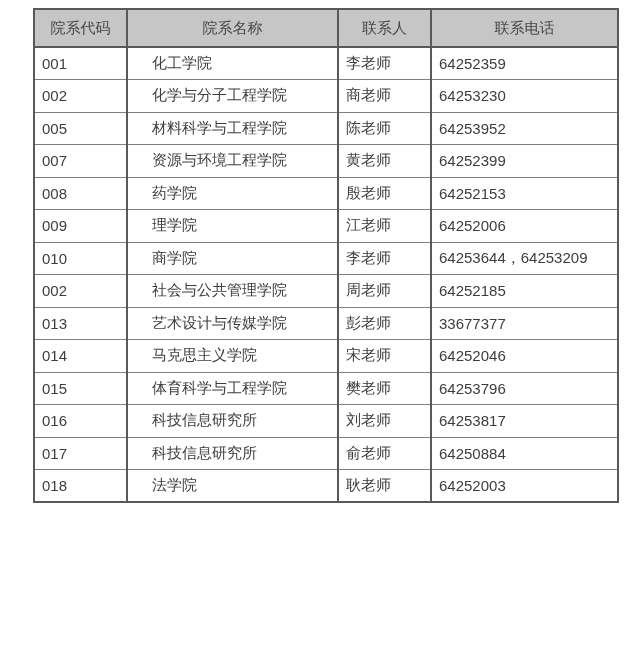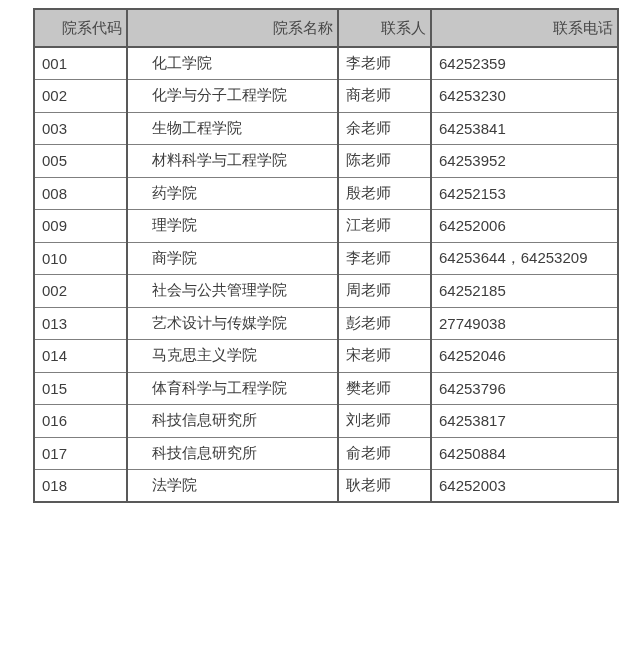--- a/index.html
+++ b/index.html
@@ -31,21 +31,21 @@
     border: 2px solid var(--border-strong);
     font-size: 15px;
   }
   table.dept-table th {
     background: var(--header-bg);
     border-left: 2px solid var(--border-strong);
     border-right: 2px solid var(--border-strong);
     border-bottom: 2px solid var(--border-strong);
     height: 38px;
     font-weight: normal;
-    text-align: right;
+    text-align: center;
     color: #474747;
     padding: 0 4px;
   }
   table.dept-table td {
     border-left: 2px solid var(--border-strong);
     border-right: 2px solid var(--border-strong);
     border-top: 1px solid var(--border-light);
     border-bottom: 1px solid var(--border-light);
     height: 32.5px;
     padding: 0 4px 0 7px;
@@ -82,30 +82,30 @@
     <td class="col-contact">李老师</td>
     <td class="col-phone">64252359</td>
   </tr>
         <tr>
     <td class="col-code">002</td>
     <td class="col-name">化学与分子工程学院</td>
     <td class="col-contact">商老师</td>
     <td class="col-phone">64253230</td>
   </tr>
         <tr>
-    <td class="col-code">003</td>
-    <td class="col-name">生物工程学院</td>
-    <td class="col-contact">余老师</td>
-    <td class="col-phone">64253841</td>
-  </tr>
-        <tr>
     <td class="col-code">005</td>
     <td class="col-name">材料科学与工程学院</td>
     <td class="col-contact">陈老师</td>
     <td class="col-phone">64253952</td>
+  </tr>
+        <tr>
+    <td class="col-code">007</td>
+    <td class="col-name">资源与环境工程学院</td>
+    <td class="col-contact">黄老师</td>
+    <td class="col-phone">64252399</td>
   </tr>
         <tr>
     <td class="col-code">008</td>
     <td class="col-name">药学院</td>
     <td class="col-contact">殷老师</td>
     <td class="col-phone">64252153</td>
   </tr>
         <tr>
     <td class="col-code">009</td>
     <td class="col-name">理学院</td>
@@ -121,21 +121,21 @@
         <tr>
     <td class="col-code">002</td>
     <td class="col-name">社会与公共管理学院</td>
     <td class="col-contact">周老师</td>
     <td class="col-phone">64252185</td>
   </tr>
         <tr>
     <td class="col-code">013</td>
     <td class="col-name">艺术设计与传媒学院</td>
     <td class="col-contact">彭老师</td>
-    <td class="col-phone">27749038</td>
+    <td class="col-phone">33677377</td>
   </tr>
         <tr>
     <td class="col-code">014</td>
     <td class="col-name">马克思主义学院</td>
     <td class="col-contact">宋老师</td>
     <td class="col-phone">64252046</td>
   </tr>
         <tr>
     <td class="col-code">015</td>
     <td class="col-name">体育科学与工程学院</td>

